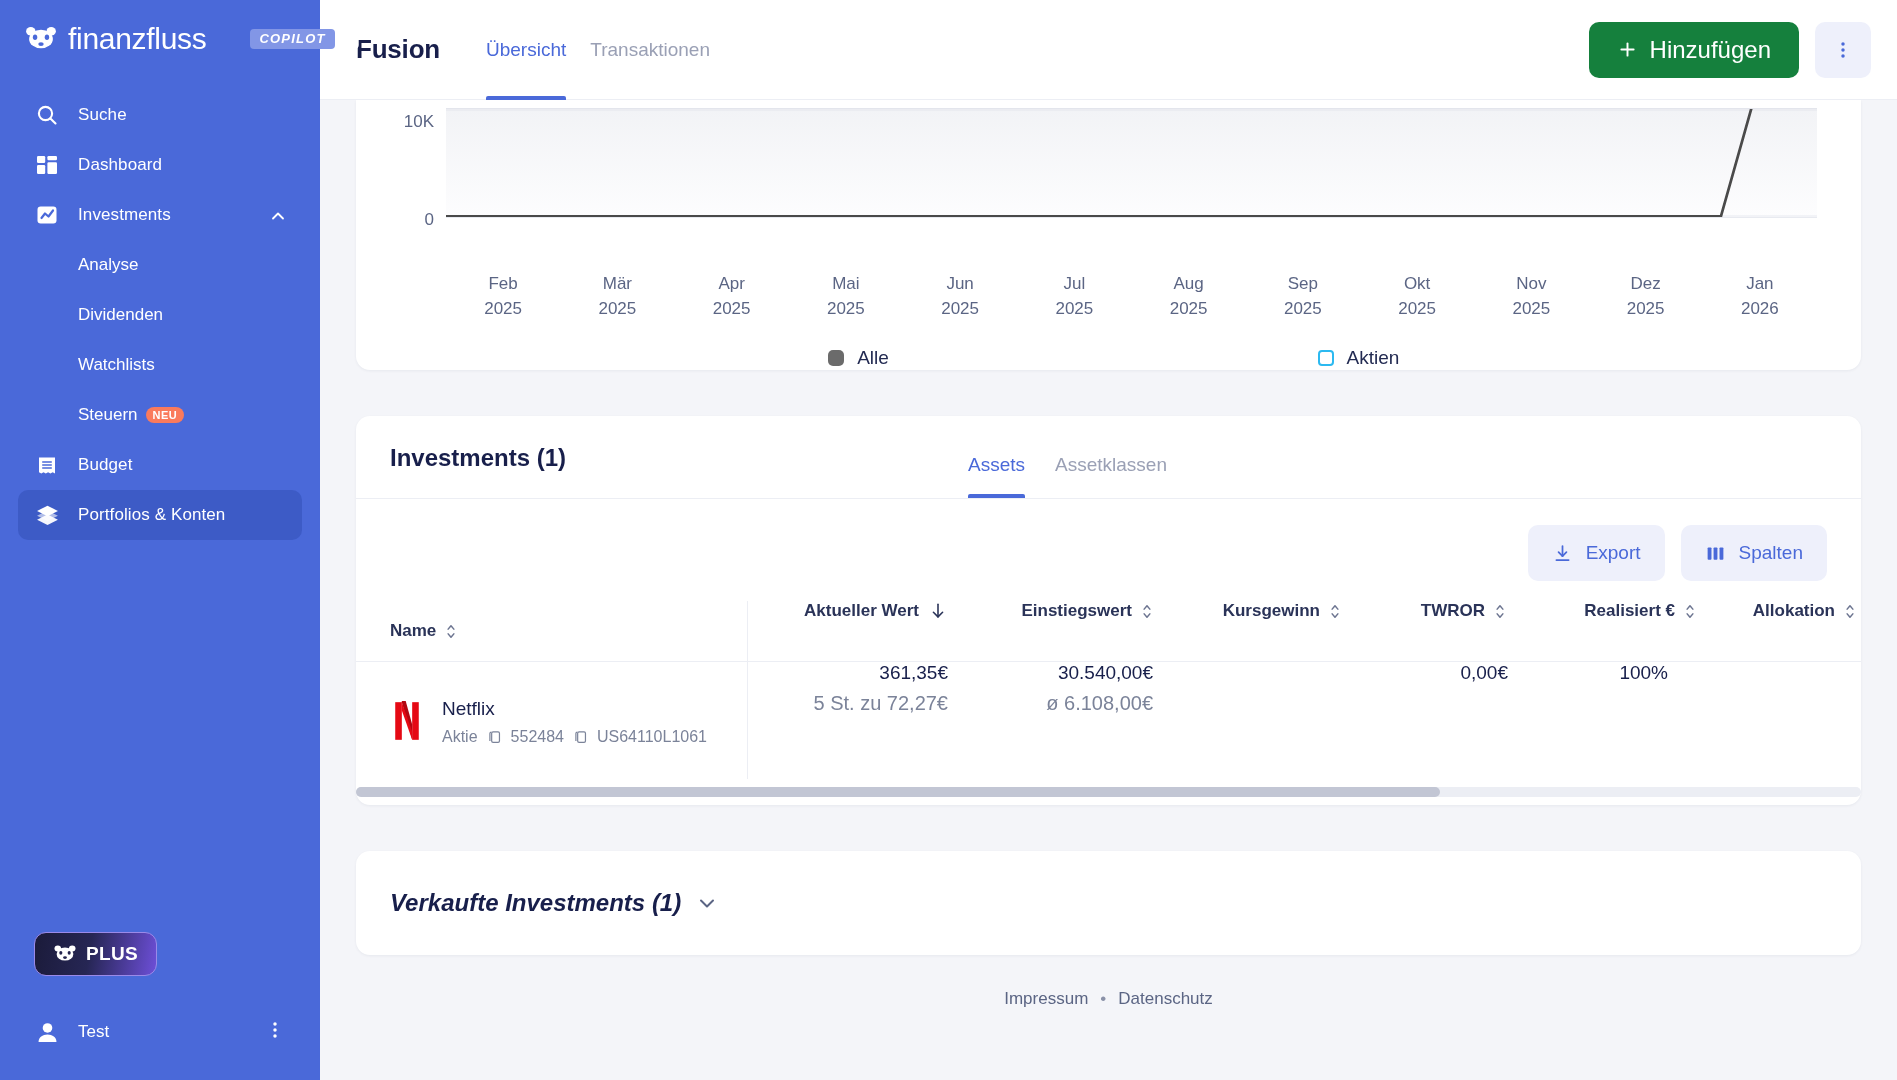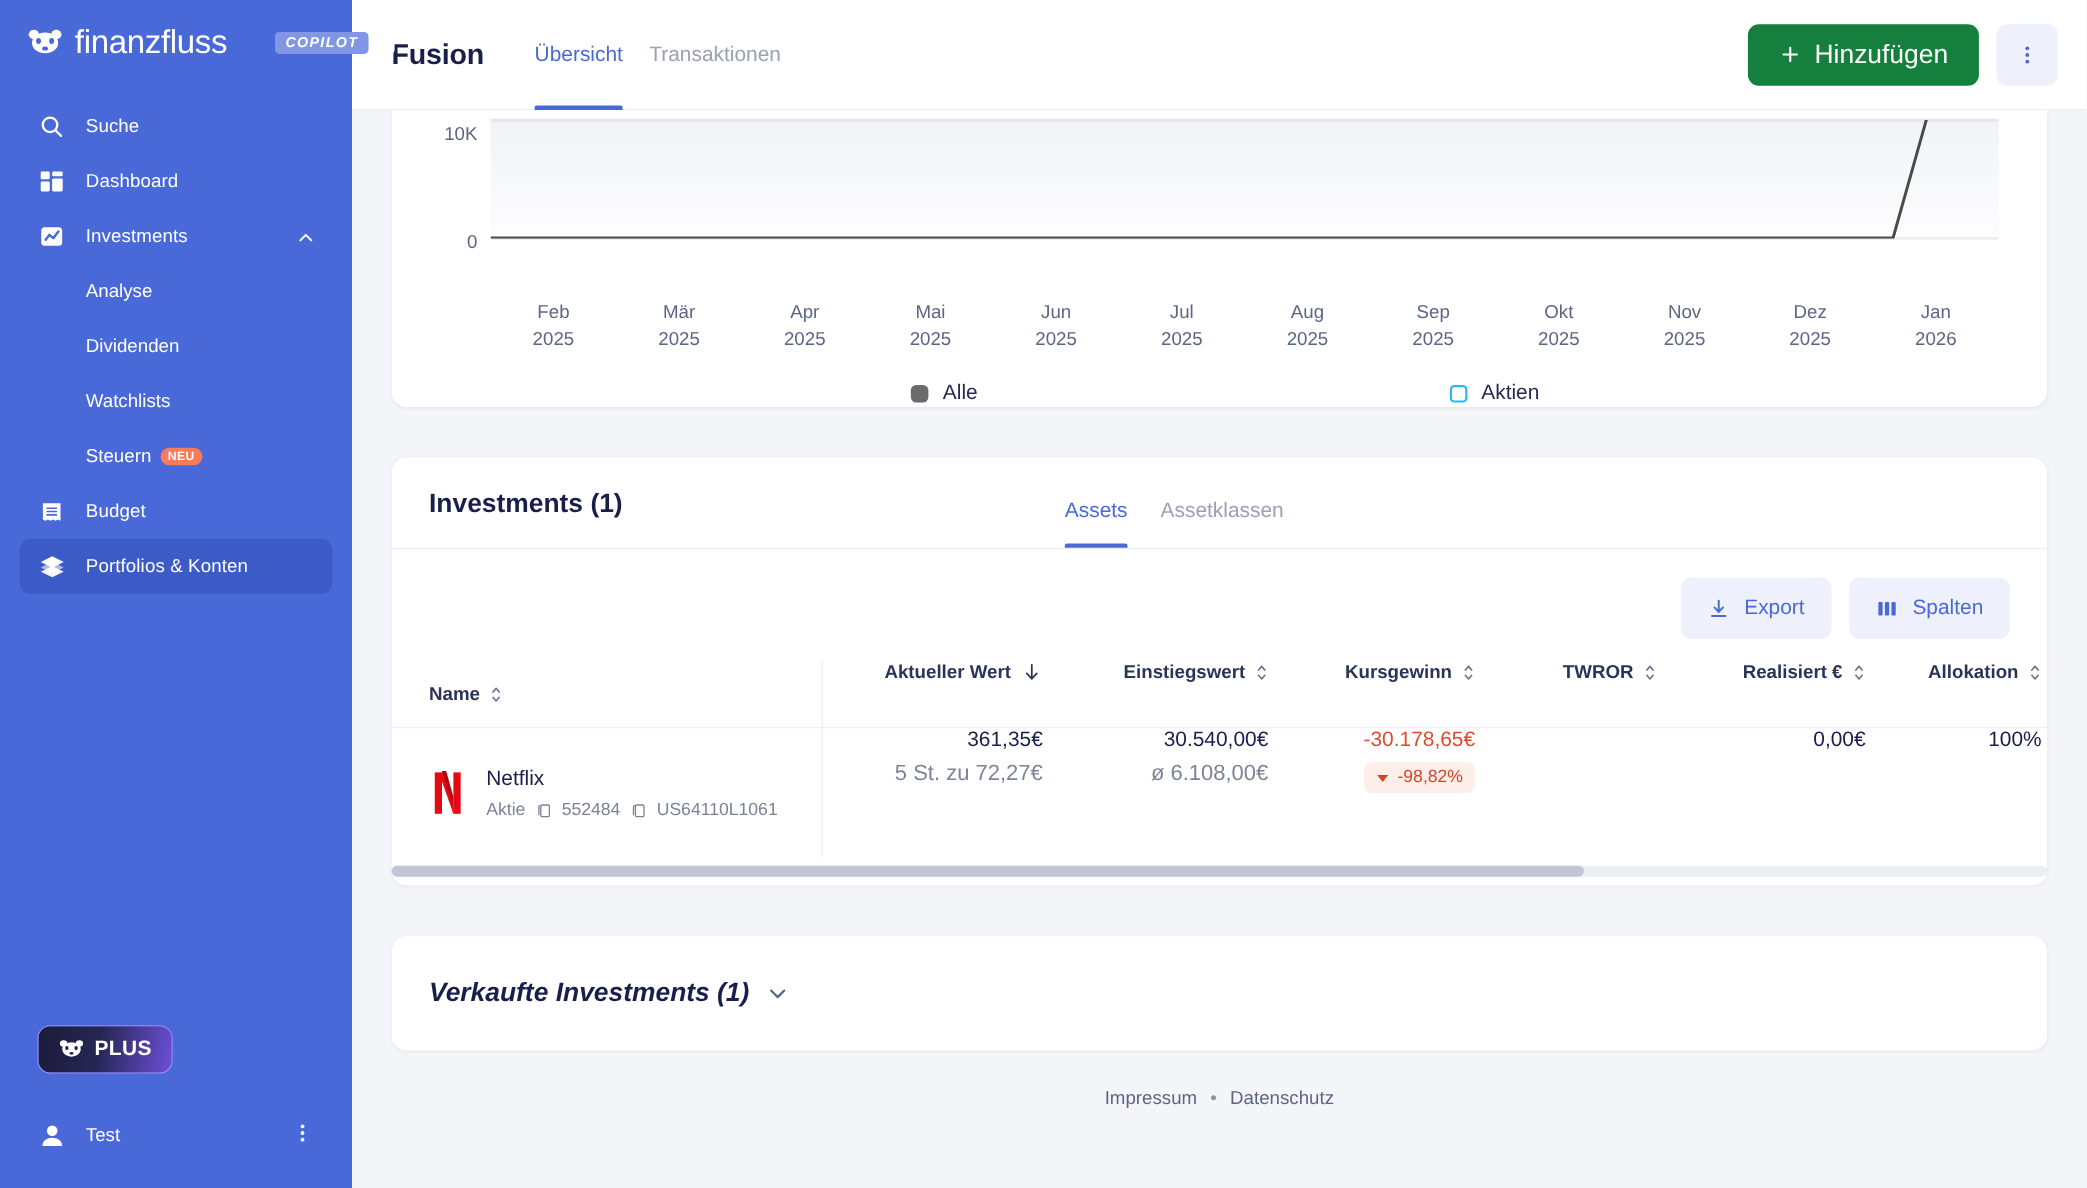--- a/index.html
+++ b/index.html
@@ -571,31 +571,20 @@
               </div>
             </div>
             <div class="c-num w-akt cell-num">
               <div class="val-main">361,35€</div>
               <div class="val-sub">5 St. zu 72,27€</div>
             </div>
             <div class="c-num w-ein cell-num">
               <div class="val-main">30.540,00€</div>
               <div class="val-sub">ø 6.108,00€</div>
             </div>
-            <div class="c-num w-kur cell-num">
-              <div class="val-neg">-30.178,65€</div>
-              <div class="pill-neg">
-                <span style="display:inline-flex">
-                  <svg viewBox="0 0 12 12" width="12" height="12">
-                      <polygon points="1,3.5 11,3.5 6,10" fill="#d8432a"></polygon>
-                    </svg>
-                </span>
-                <span>-98,82%</span>
-              </div>
-            </div>
             <div class="c-num w-twr cell-num">
               <div class="val-main"></div>
             </div>
             <div class="c-num w-rea cell-num">
               <div class="val-main">0,00€</div>
             </div>
             <div class="c-num w-all cell-num">
               <div class="val-main">100%</div>
             </div>
           </div>

